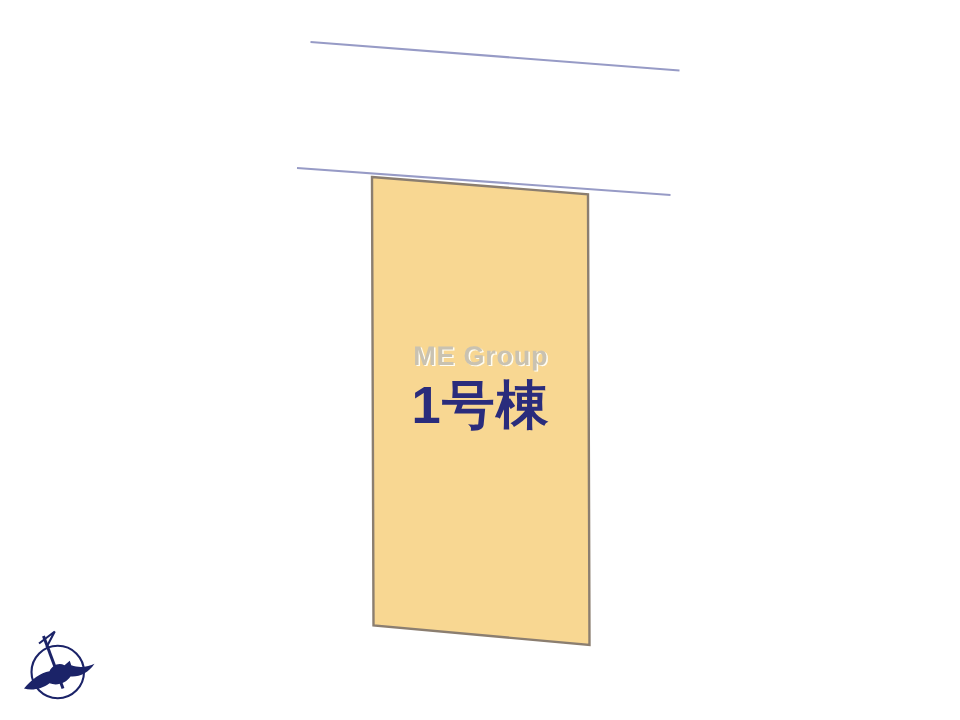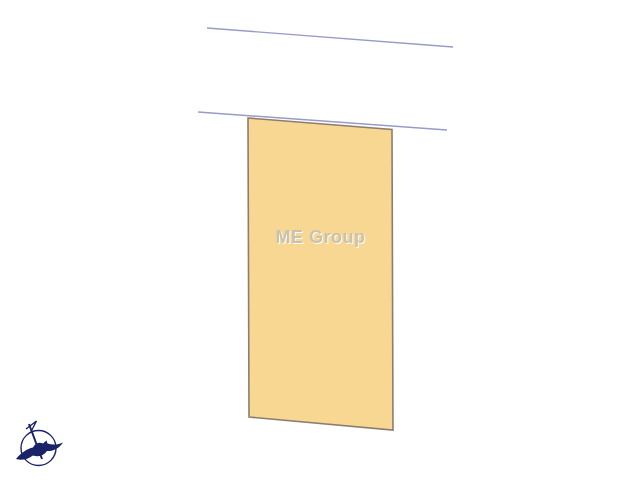--- a/index.html
+++ b/index.html
@@ -81,15 +81,16 @@
                L46.5,440.5 L47.5,443.5
                C53,445.5 59,444.5 63,442.5
                C59,448.5 53,451.5 47,451
                C44,455.5 38,457.5 33,455.5
                C28,459.5 21,460.5 16,459 Z" stroke="none" fill="#1B2368"></path>
     </g>
   </svg>
 
   <div class="labels">
     <div class="watermark">ME Group</div>
+    <div class="lot-name">1号棟</div>
   </div>
 
 </div>
 
 </body></html>

